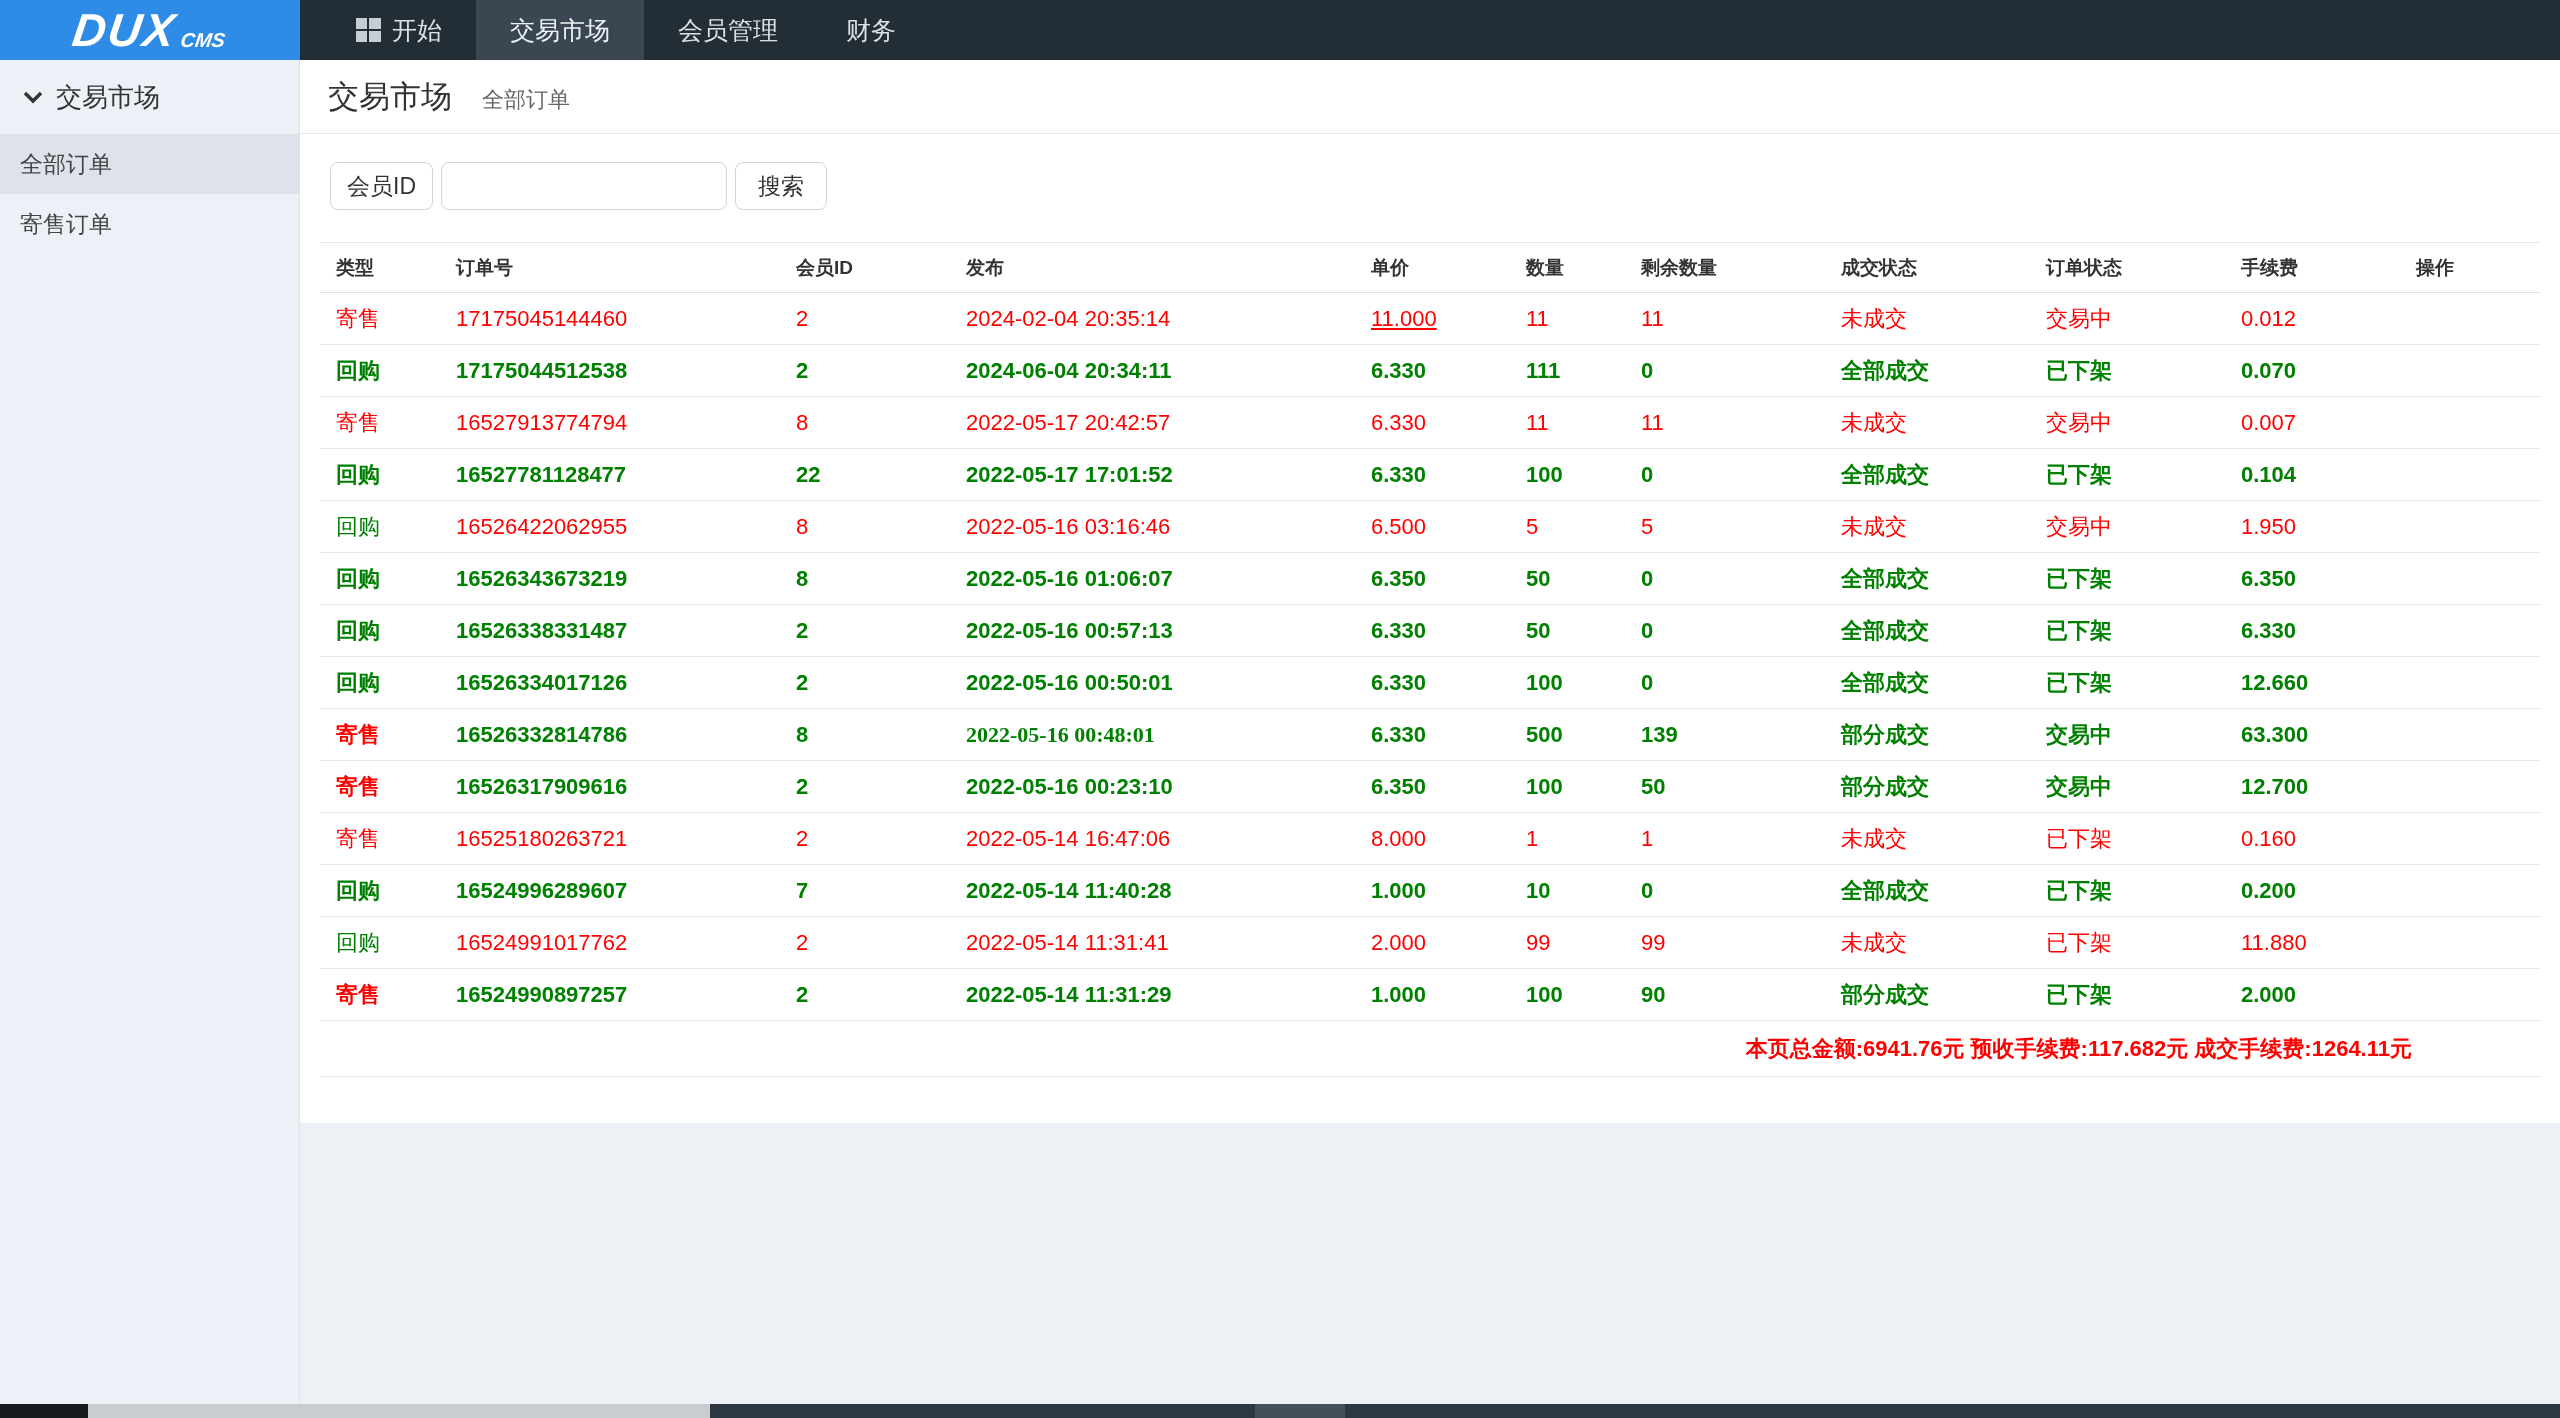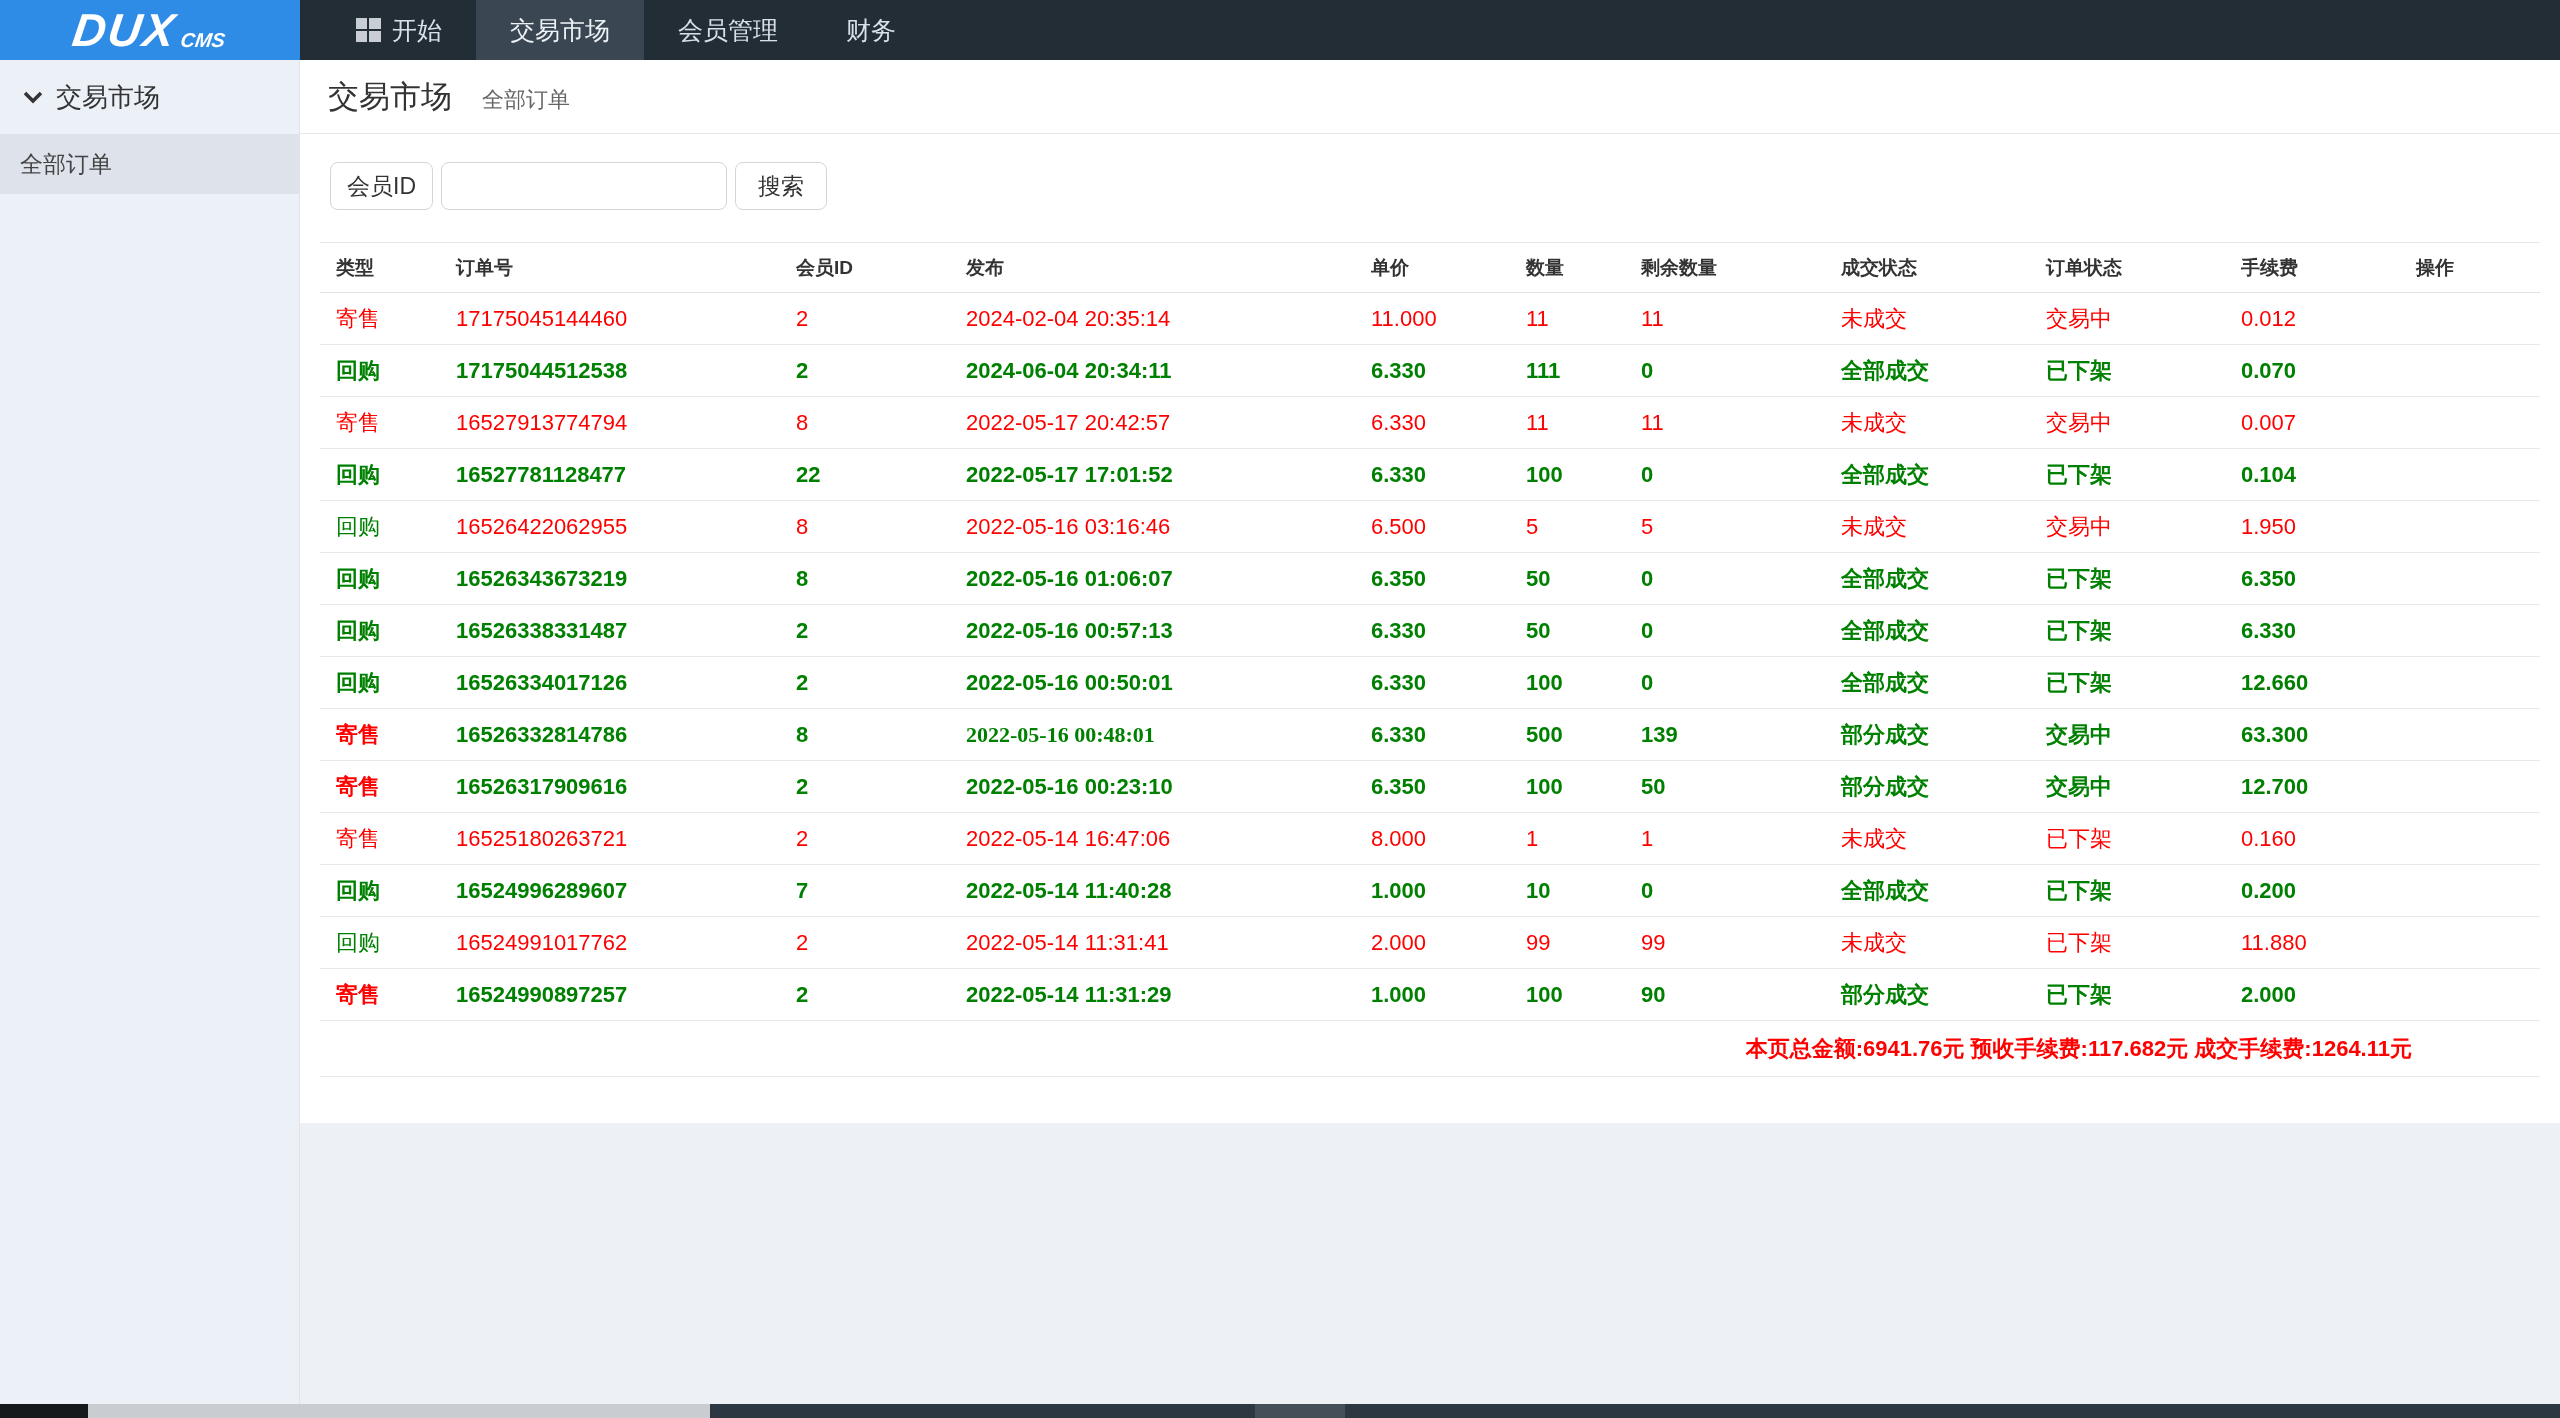--- a/index.html
+++ b/index.html
@@ -99,20 +99,23 @@
     <div class="side-header">
       <span class="chev">
         <svg width="22" height="16" viewBox="0 0 22 16">
             <polyline points="3,4 11,12 19,4" stroke="#333" stroke-width="3.5" fill="none"></polyline>
           </svg>
       </span>
       <span>交易市场</span>
     </div>
     <div class="side-item active">
       <span>全部订单</span>
+    </div>
+    <div class="side-item">
+      <span>寄售订单</span>
     </div>
   </div>
 
   <div class="main">
     <div class="page-header">
       <span class="page-title">交易市场</span>
       <span class="page-subtitle">全部订单</span>
     </div>
 
     <div class="content">
@@ -151,21 +154,21 @@
               <th>手续费</th>
               <th>操作</th>
             </tr>
         </thead>
         <tbody>
             <tr>
               <td style="color: var(--red);">寄售</td>
               <td style="color: var(--red);">17175045144460</td>
               <td style="color: var(--red);">2</td>
               <td style="color: var(--red);">2024-02-04 20:35:14</td>
-              <td style="color: var(--red);">11.000</td>
+              <td style="color: var(--red); text-decoration: underline;">11.000</td>
               <td style="color: var(--red);">11</td>
               <td style="color: var(--red);">11</td>
               <td style="color: var(--red);">未成交</td>
               <td style="color: var(--red);">交易中</td>
               <td style="color: var(--red);">0.012</td>
               <td style="color: var(--red);"></td>
             </tr>
             <tr class="bold">
               <td style="color: var(--green);">回购</td>
               <td style="color: var(--green);">17175044512538</td>

